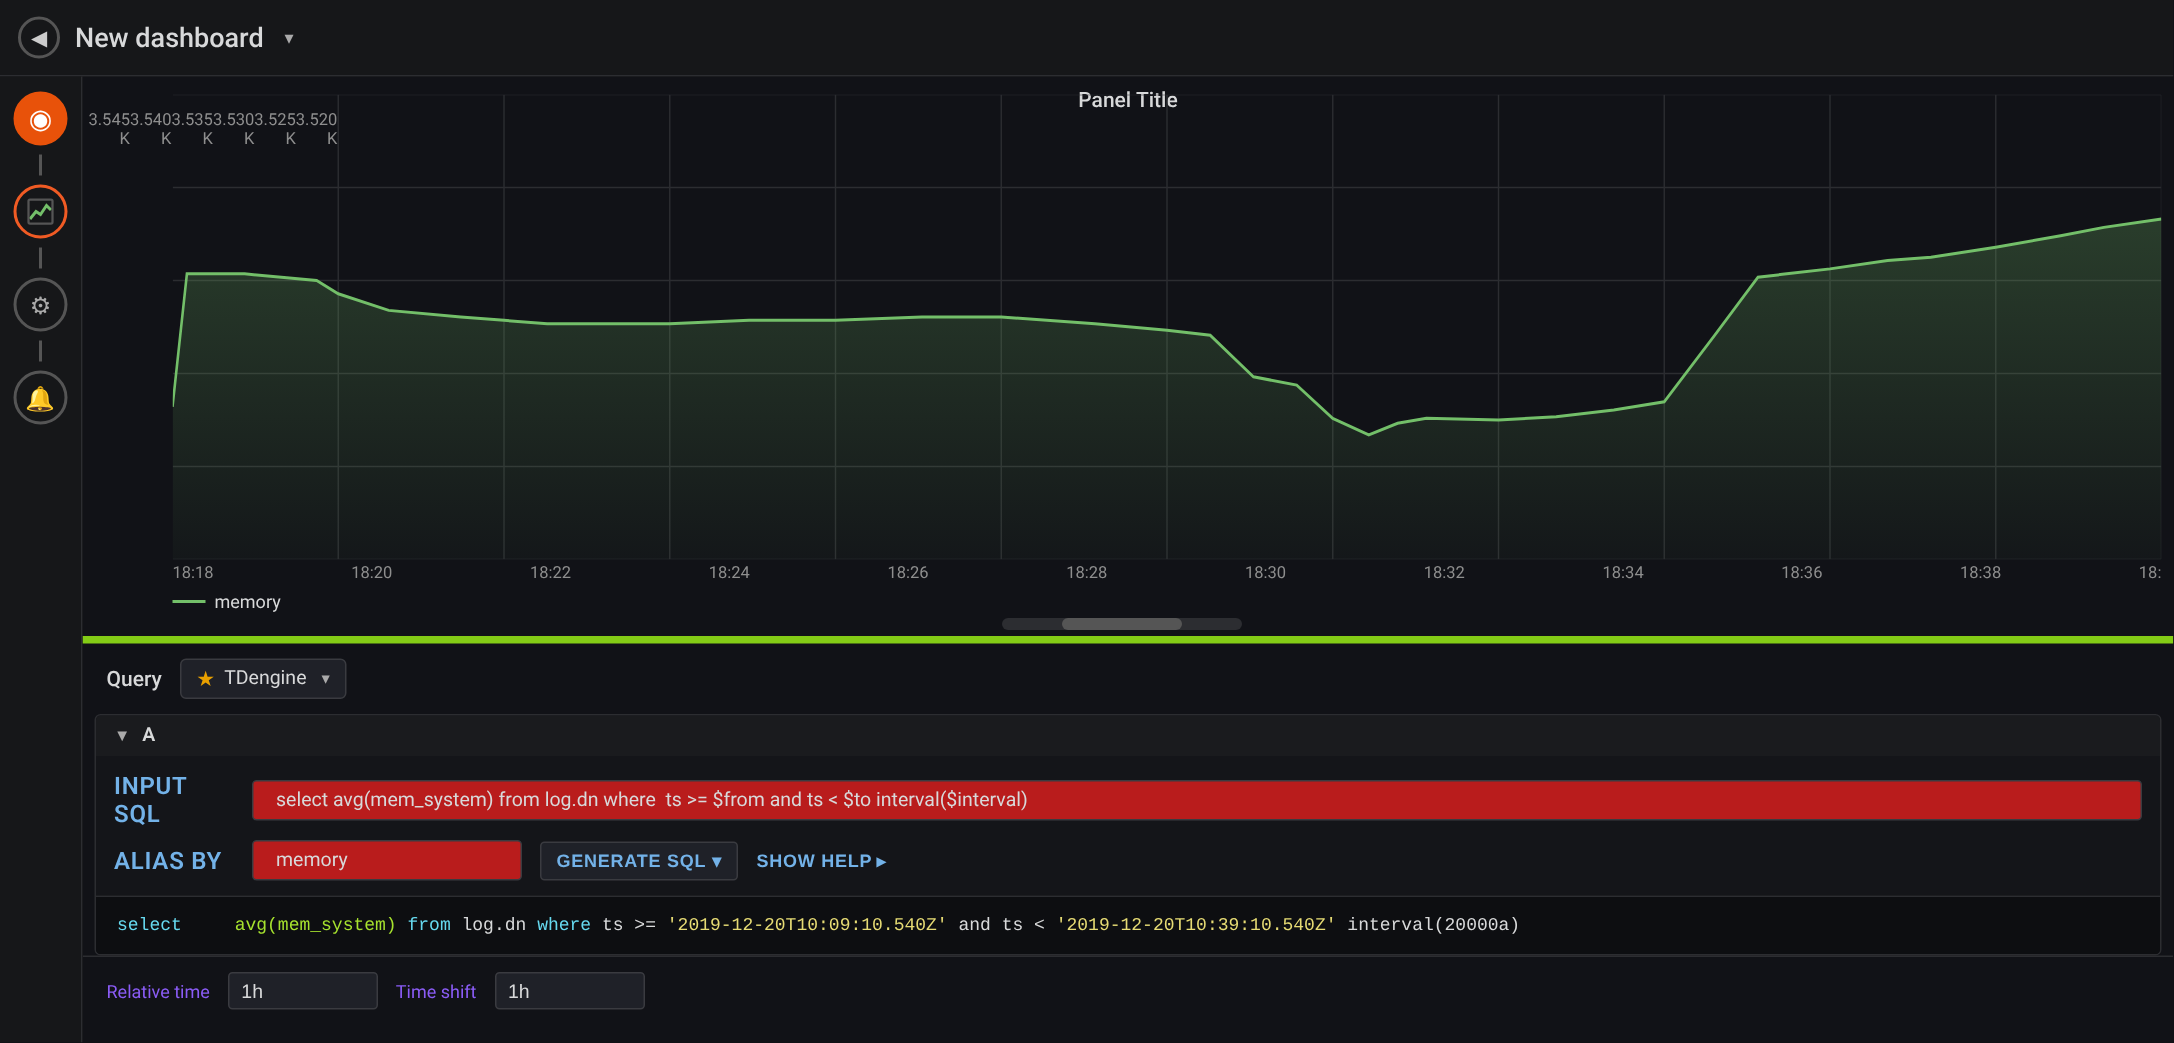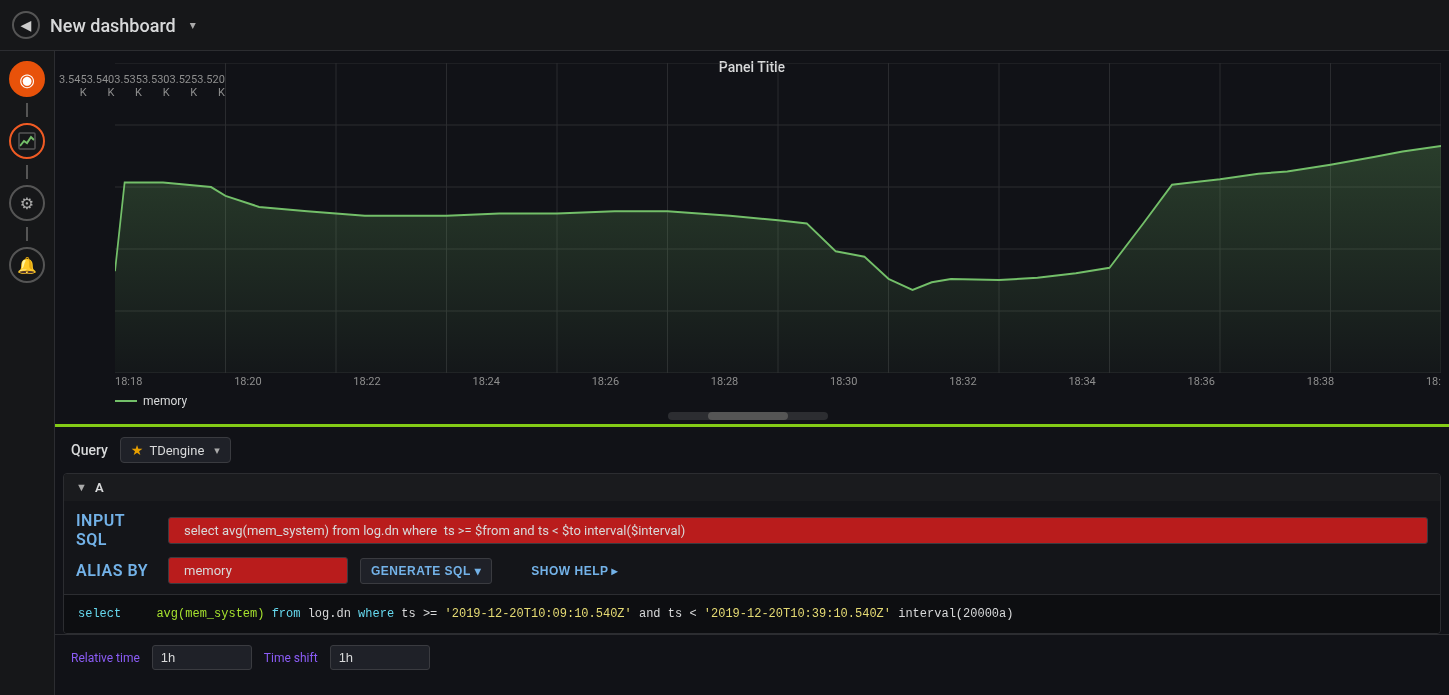--- a/index.html
+++ b/index.html
@@ -173,21 +173,21 @@
       height: 8px;
       background: #555;
       border-radius: 4px;
       cursor: pointer;
     }
 
     
     .query-panel {
       flex: 1;
       background: #111217;
-      border-top: 3px solid #84cc16;
+      border-top: 5px solid #84cc16;
       overflow-y: auto;
     }
     .query-header {
       display: flex;
       align-items: center;
       padding: 10px 16px;
       gap: 12px;
     }
     .query-label {
       color: #d8d9da;
@@ -299,21 +299,20 @@
       border: none;
       color: #73b2e8;
       font-size: 12px;
       font-weight: 600;
       cursor: pointer;
       text-transform: uppercase;
       letter-spacing: 0.5px;
       display: flex;
       align-items: center;
       gap: 3px;
-      margin-left: 27px;
     }
 
     
     .generated-sql {
       background: #0d0e11;
       padding: 10px 14px;
       font-family: 'Courier New', monospace;
       font-size: 12px;
       color: #d8d9da;
       line-height: 1.5;

